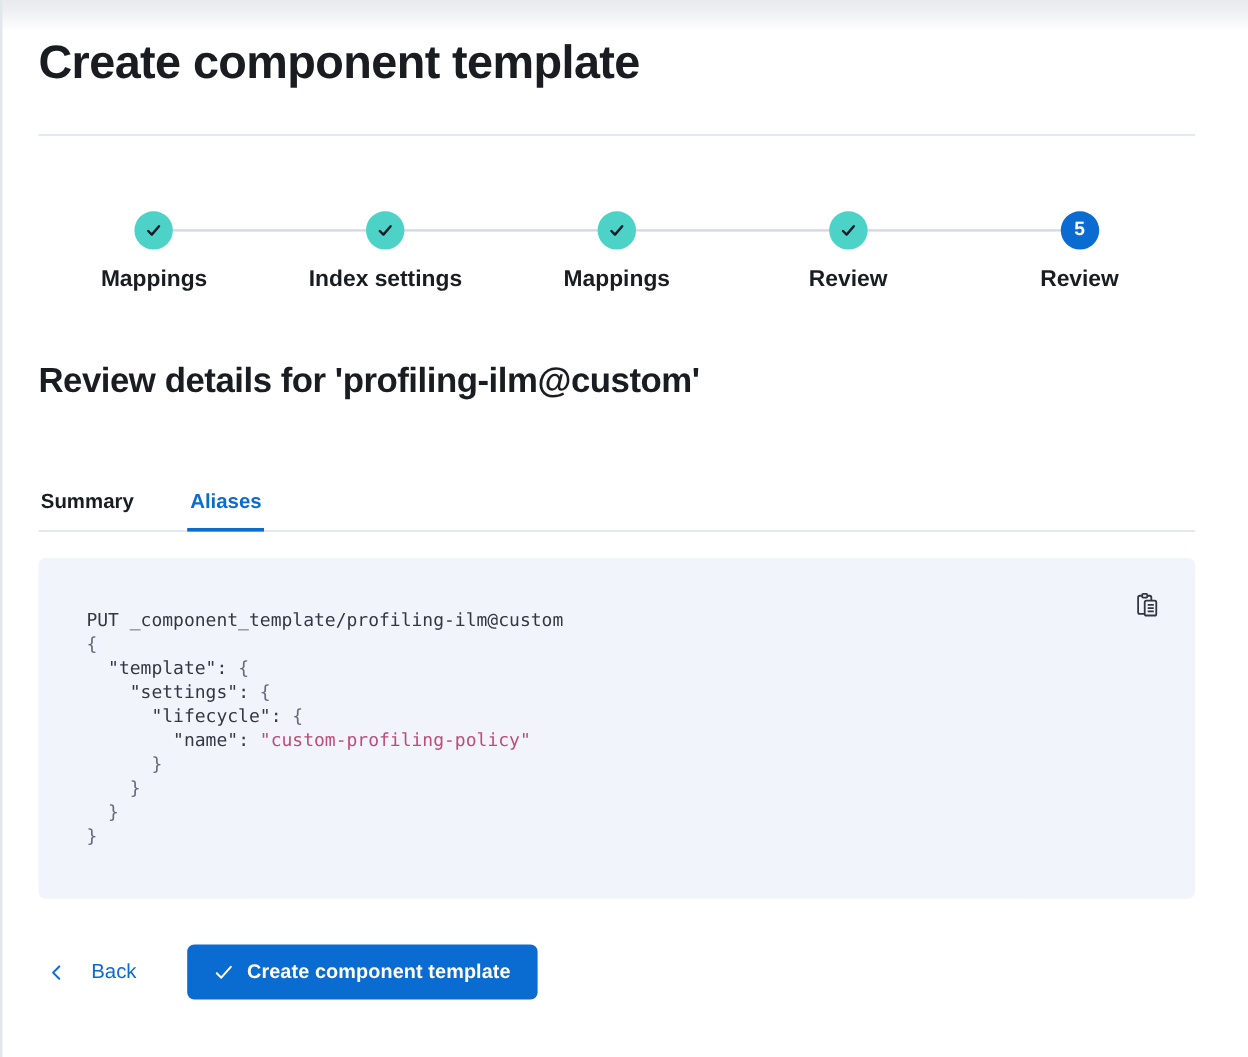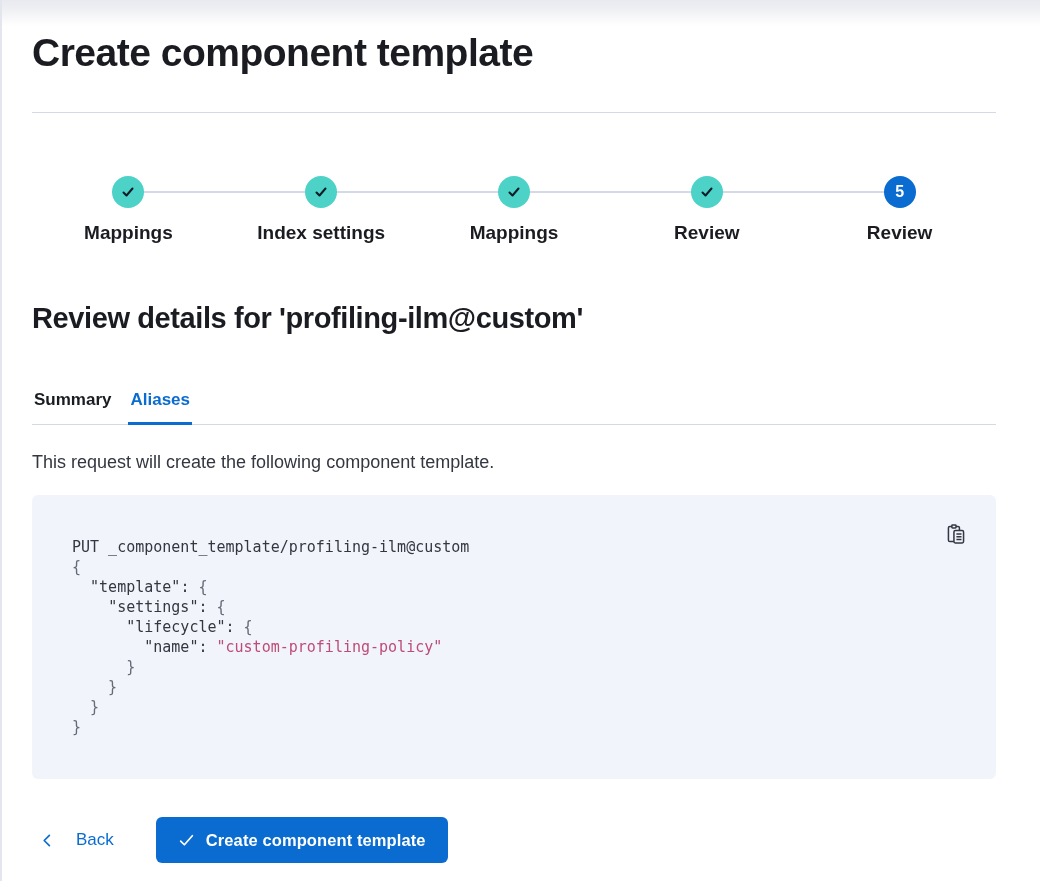--- a/index.html
+++ b/index.html
@@ -41,21 +41,21 @@
     background:none;border:none;padding:0;cursor:pointer;font-family:inherit;position:relative}
   .step-circle{width:32px;height:32px;border-radius:50%;display:flex;align-items:center;
     justify-content:center;position:relative;z-index:1}
   .step.complete .step-circle{background:var(--success-fill)}
   .step.current .step-circle{background:var(--primary);color:#fff;font-size:16px;font-weight:600}
   .step-label{margin-top:14px;font-size:19px;font-weight:700;color:var(--heading-text)}
 
   h2.review-heading{margin:56px 0 0;font-size:29px;line-height:36px;font-weight:700;
     color:var(--heading-text);letter-spacing:-0.4px}
 
-  .tabs{display:flex;gap:15px;margin-top:54px;border-bottom:1px solid var(--divider)}
+  .tabs{display:flex;gap:43px;margin-top:72px;border-bottom:1px solid var(--divider)}
   .tab{background:none;border:none;padding:0 2px 14px;font-family:inherit;
     font-size:17px;font-weight:700;color:var(--heading-text);cursor:pointer;position:relative}
   .tab.active{color:var(--primary)}
   .tab.active::after{content:"";position:absolute;left:0;right:0;bottom:-1px;height:3px;
     background:var(--primary)}
 
   p.request-description{margin:26px 0 0;font-size:18px;line-height:22px;color:var(--body-text)}
 
   .code-block{position:relative;margin-top:22px;background:var(--code-bg);
     border-radius:6px;padding:28px 26px}
@@ -127,21 +127,20 @@
       </button>
     </div>
 
   <h2 class="review-heading">Review details for 'profiling-ilm@custom'</h2>
 
   <div class="tabs">
       <button class="tab">Summary</button>
       <button class="tab active">Aliases</button>
     </div>
 
-  <p class="request-description">This request will create the following component template.</p>
 
   <div class="code-block">
     <pre class="code-pre"><div class="code-line"><span class="tok-plain">PUT _component_template/profiling-ilm@custom</span></div><div class="code-line"><span class="tok-punct">{</span></div><div class="code-line"><span class="tok-plain">  </span><span class="tok-key">"template"</span><span class="tok-plain">: </span><span class="tok-punct">{</span></div><div class="code-line"><span class="tok-plain">    </span><span class="tok-key">"settings"</span><span class="tok-plain">: </span><span class="tok-punct">{</span></div><div class="code-line"><span class="tok-plain">      </span><span class="tok-key">"lifecycle"</span><span class="tok-plain">: </span><span class="tok-punct">{</span></div><div class="code-line"><span class="tok-plain">        </span><span class="tok-key">"name"</span><span class="tok-plain">: </span><span class="tok-string">"custom-profiling-policy"</span></div><div class="code-line"><span class="tok-punct">      }</span></div><div class="code-line"><span class="tok-punct">    }</span></div><div class="code-line"><span class="tok-punct">  }</span></div><div class="code-line"><span class="tok-punct">}</span></div></pre>
     <button class="copy-btn">
       <span>
         <svg viewBox="0 0 16 16" width="22" height="22" fill="none" stroke="#343741" stroke-width="1.1">
           <rect x="2.5" y="2.5" width="8" height="11" rx="1"></rect>
           <rect x="5" y="1.4" width="3" height="2.2" rx="0.5" fill="#F1F4FA"></rect>
           <rect x="6.5" y="5.5" width="7" height="9" rx="1" fill="#F1F4FA"></rect>
           <line x1="8.3" y1="8" x2="12" y2="8"></line>

